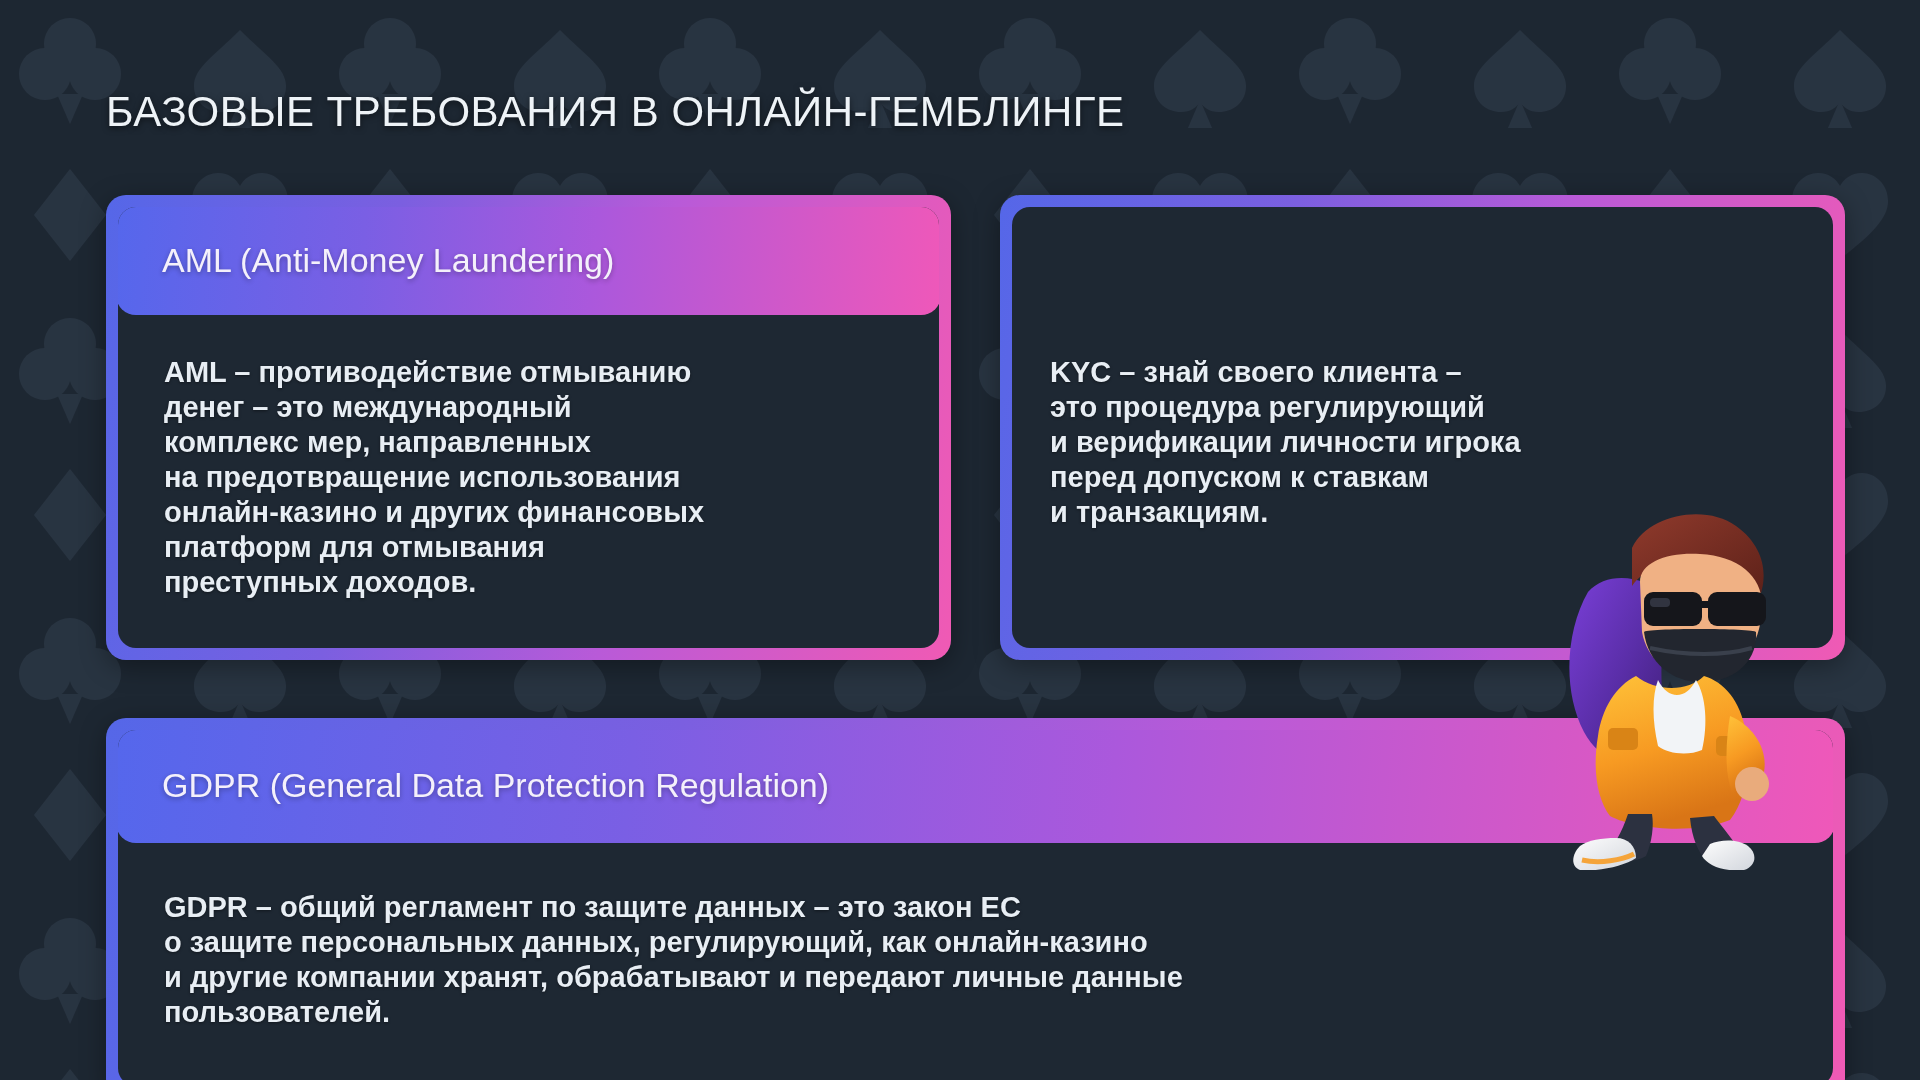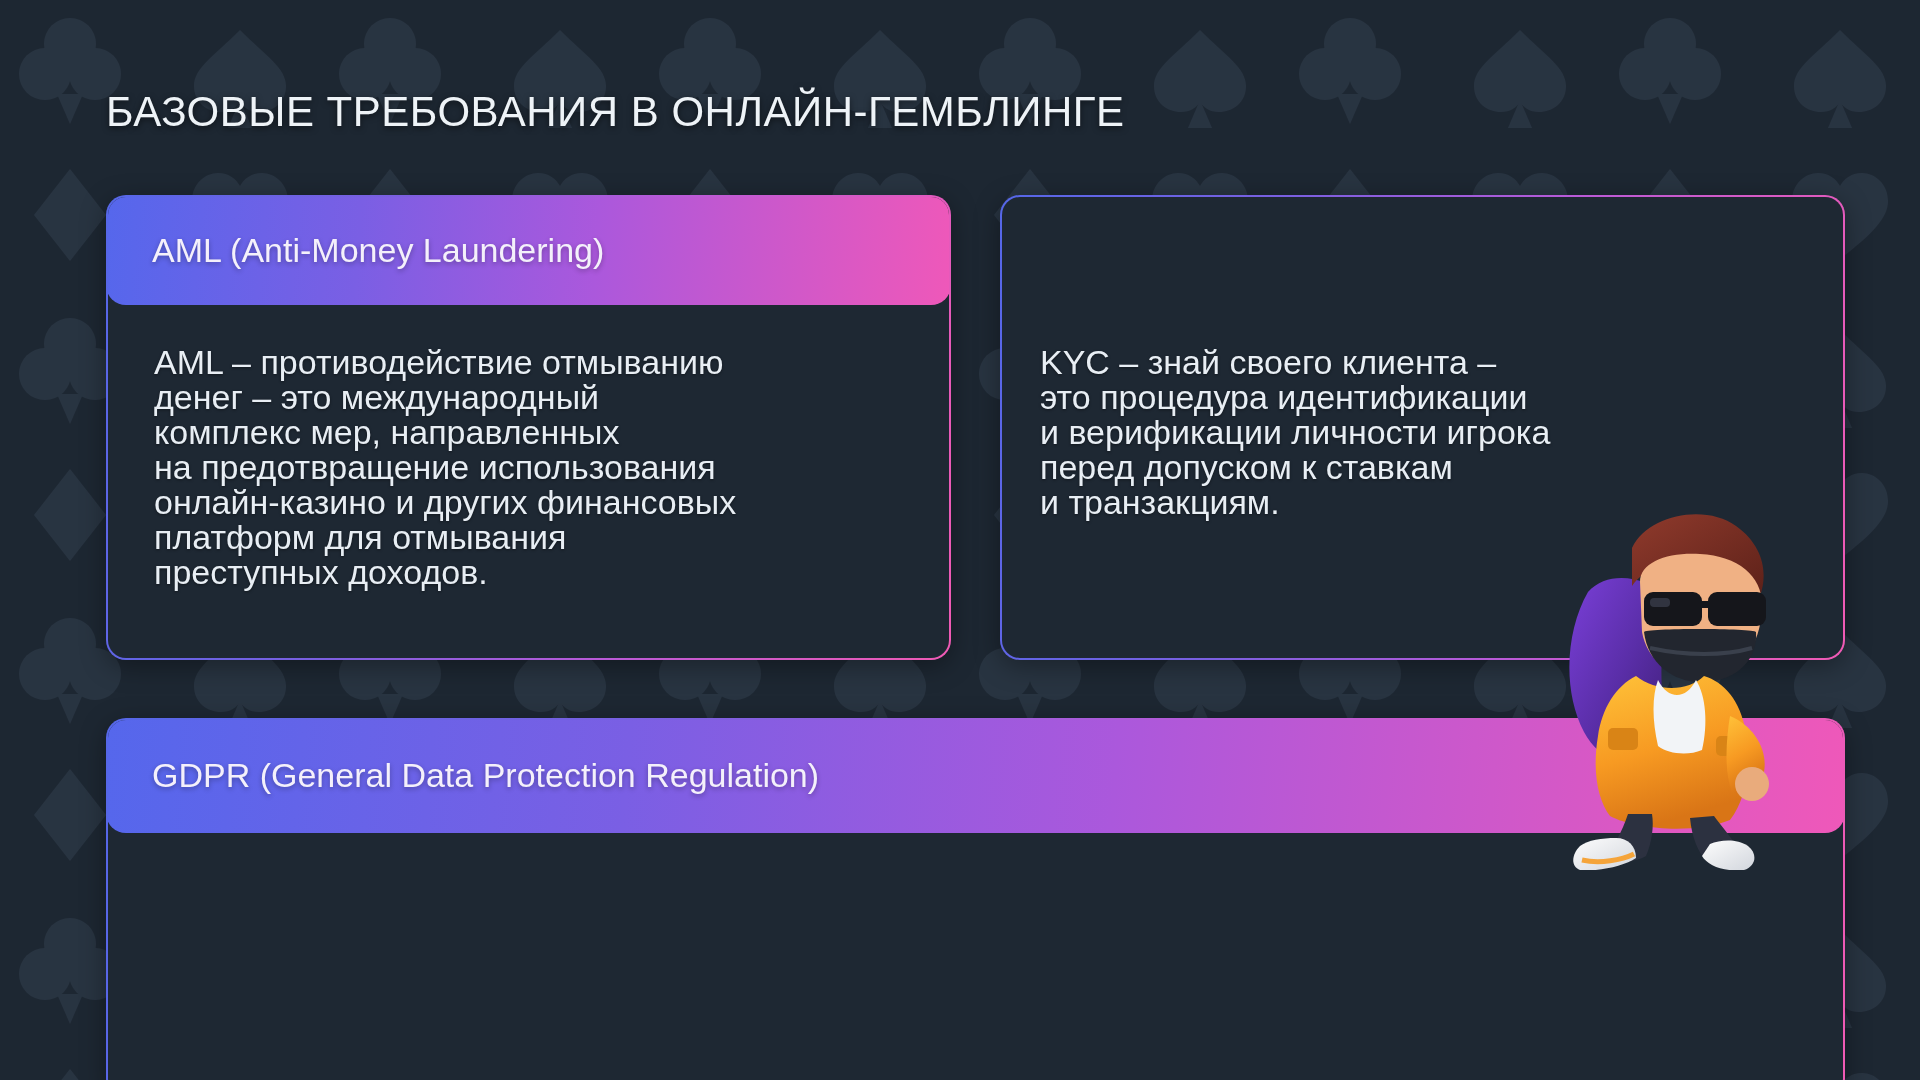--- a/index.html
+++ b/index.html
@@ -25,21 +25,21 @@
     color:#eef3f7;
     font-weight:400;
     white-space:nowrap;
     text-shadow:0 2px 6px rgba(0,0,0,.55);
   }
 
   
   .card {
     position:absolute;
     border-radius:20px;
-    padding:2px;
+    padding:12px;
     background:linear-gradient(100deg,#5567e8 0%,#7b5fe0 32%,#b95ad8 62%,#f05ab4 100%);
     box-shadow:0 6px 26px rgba(0,0,0,.35);
   }
   .card-inner {
     width:100%; height:100%;
     border-radius:18px;
     background:#1e2833;
     position:relative;
     overflow:hidden;
   }
@@ -54,23 +54,23 @@
   .card-head-title {
     color:#f4f0fb;
     font-size:34px;
     font-weight:400;
     white-space:nowrap;
     text-shadow:0 2px 5px rgba(0,0,0,.30);
   }
   .card-body {
     position:absolute;
     color:#e8eef4;
-    font-size:34px;
+    font-size:29px;
     line-height:35px;
-    font-weight:400;
+    font-weight:700;
     white-space:pre-line;
     text-shadow:0 1px 3px rgba(0,0,0,.45);
   }
 
   
   #card-aml   { left:106px; top:195px; width:845px; height:465px; }
   #card-aml  .card-head { height:110px; padding-left:46px; }
   #card-aml  .card-body { left:46px; top:148px; }
 
   #card-kyc   { left:1000px; top:195px; width:845px; height:465px; }
@@ -142,32 +142,36 @@
 на предотвращение использования
 онлайн-казино и других финансовых
 платформ для отмывания
 преступных доходов.</div>
     </div>
   </div>
 
   <div class="card" id="card-kyc">
     <div class="card-inner">
       <div class="card-body">KYC – знай своего клиента –
-это процедура идентификации
+это процедура регулирующий
 и верификации личности игрока
 перед допуском к ставкам
 и транзакциям.</div>
     </div>
   </div>
 
   <div class="card" id="card-gdpr">
     <div class="card-inner">
       <div class="card-head">
         <span class="card-head-title">GDPR (General Data Protection Regulation)</span>
       </div>
+      <div class="card-body">GDPR – общий регламент по защите данных – это закон ЕС
+о защите персональных данных, регулирующий, как онлайн-казино
+и другие компании хранят, обрабатывают и передают личные данные
+пользователей.</div>
     </div>
   </div>
 
 </div>
 
 <svg id="mascot" viewBox="0 0 265 370">
   <defs>
     <linearGradient id="hoodGrad" x1="0" y1="0" x2="1" y2="1">
       <stop offset="0" stop-color="#7a3fd8"></stop>
       <stop offset="0.5" stop-color="#5a2ea8"></stop>

